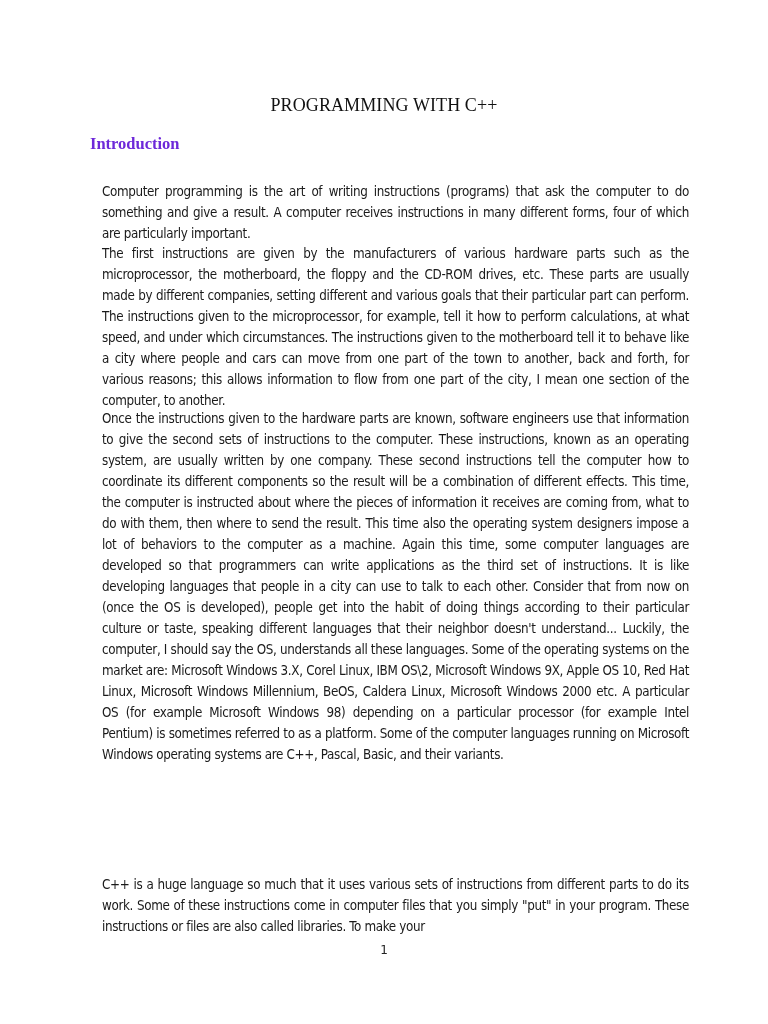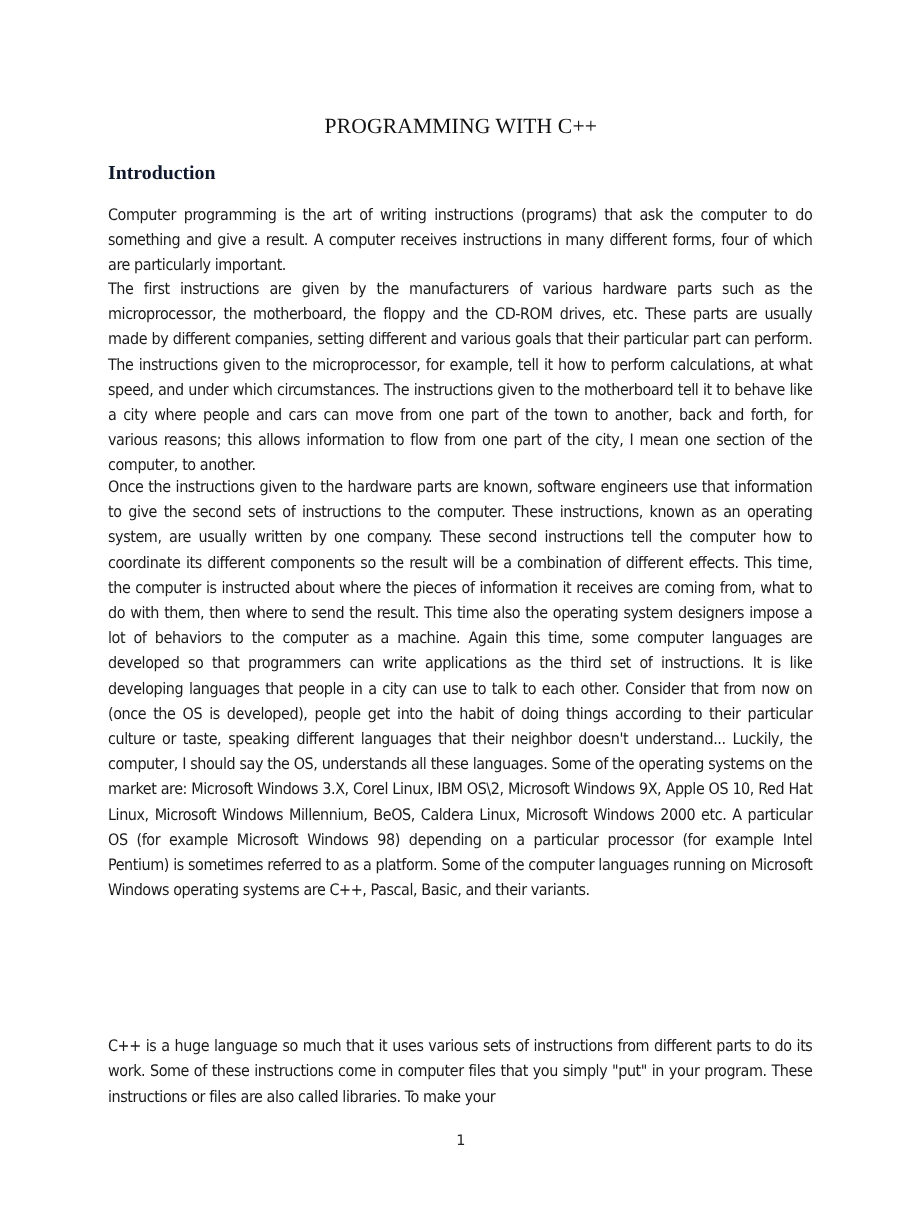--- a/index.html
+++ b/index.html
@@ -37,31 +37,31 @@
       color: #111111;
     }
     .section-heading {
       position: absolute;
       top: 134px;
       left: 90px;
       font-family: "Liberation Serif", "DejaVu Serif", serif;
       font-size: 16.5px;
       font-weight: bold;
       margin: 0;
-      color: #0f172a;
+      color: #6d28d9;
     }
     .body-text {
       position: absolute;
       left: 90px;
       width: 587px;
       font-family: "DejaVu Sans", "Liberation Sans", sans-serif;
       font-size: 13.3px;
       line-height: 21px;
       text-align: justify;
-      margin: 0;
+      margin: 12px;
       color: #1a1a1a;
       letter-spacing: -0.35px;
       word-spacing: 0px;
       font-stretch: condensed;
     }
     #p1 { top: 169px; }
     #p2 { top: 231px; }
     #p3 { top: 396px; }
     #p4 { top: 862px; }
     .page-number {

